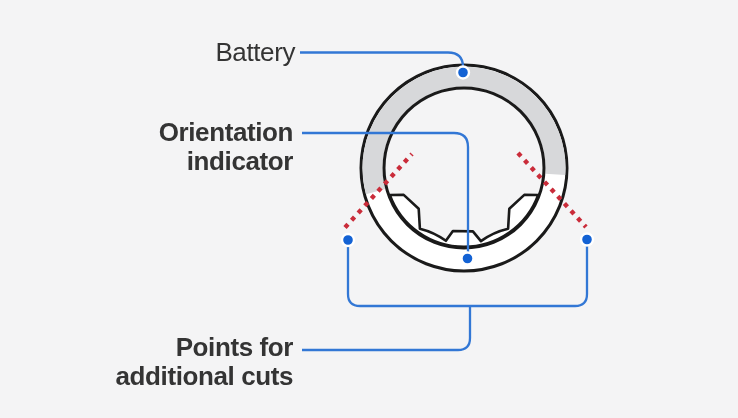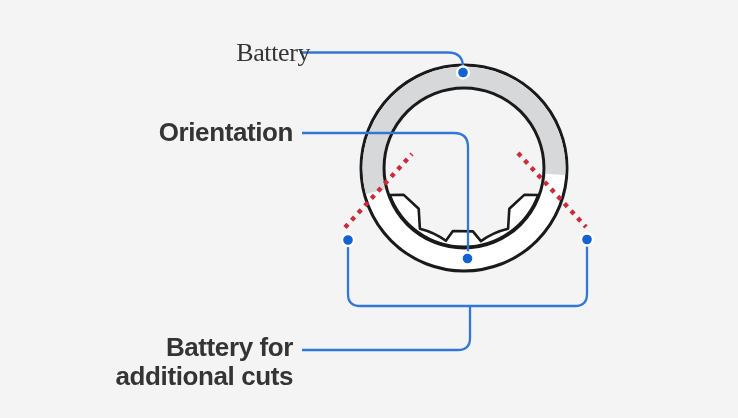--- a/index.html
+++ b/index.html
@@ -75,21 +75,21 @@
   .label {
     position: absolute;
     color: var(--label-text);
     font-size: 26px;
     letter-spacing: -0.4px;
     text-align: right;
     line-height: 29px;
     white-space: nowrap;
   }
   .label span { display: block; font-weight: bold; }
-  .label.battery { right: 428px; top: 37px; line-height: 31px; font-family: Liberation Serif, serif; }
+  .label.battery { right: 443px; top: 37px; line-height: 31px; }
   .label.orientation { right: 445px; top: 118px; }
   .label.cuts { right: 445px; top: 333px; }
 </style>
 </head>
 <body>
 
 <div class="stage">
 
   <svg viewBox="0 0 738 418" aria-hidden="true">
 
@@ -114,20 +114,21 @@
     <circle class="dot" cx="463" cy="72.5" r="6"></circle>
     <circle class="dot" cx="467.5" cy="258.5" r="6"></circle>
     <circle class="dot" cx="348" cy="240" r="6"></circle>
     <circle class="dot" cx="587" cy="239.5" r="6"></circle>
   </svg>
 
   <div class="label battery">Battery</div>
 
   <div class="label orientation">
     <span>Orientation</span>
+    <span>indicator</span>
   </div>
 
   <div class="label cuts">
-    <span>Battery for</span>
+    <span>Points for</span>
     <span>additional cuts</span>
   </div>
 
 </div>
 
 </body></html>

